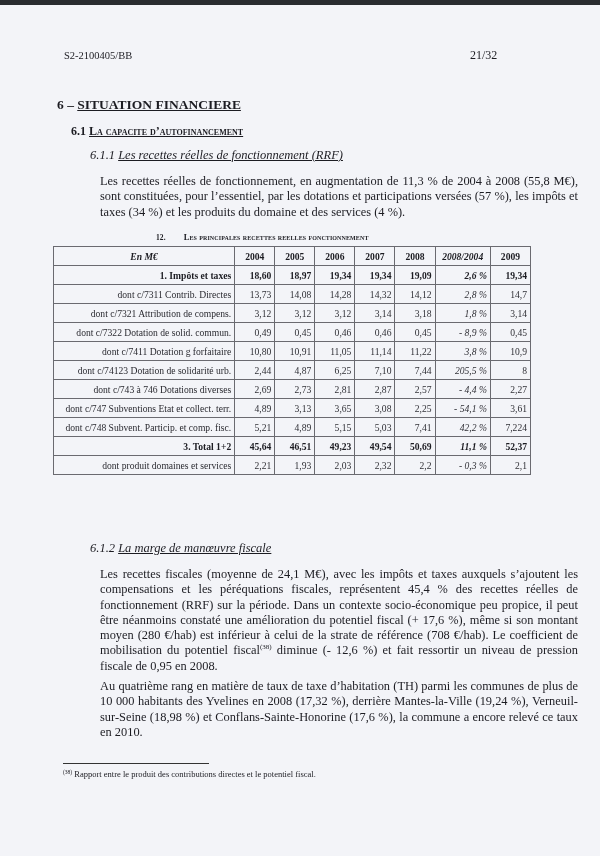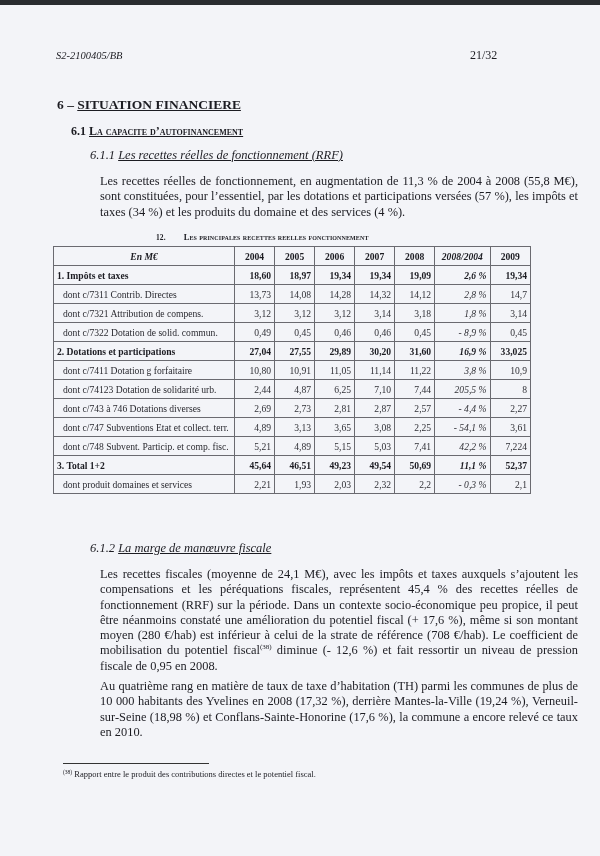--- a/index.html
+++ b/index.html
@@ -4,21 +4,21 @@
 <style>
   html, body { margin: 0; padding: 0; }
   body {
     width: 600px; height: 856px; overflow: hidden;
     background: #f3f4f8;
     font-family: "Liberation Serif", "DejaVu Serif", serif;
     color: #1c1c22;
     position: relative;
   }
   .topbar { position: absolute; left: 0; top: 0; width: 600px; height: 5px; background: #2a2c30; }
-  .hdr-left { position: absolute; left: 56px; top: 50px; font-size: 10.5px; font-style: italic; }
+  .hdr-left { position: absolute; left: 64px; top: 50px; font-size: 10.5px; }
   .hdr-right { position: absolute; left: 470px; top: 48px; font-size: 12px; }
   .h1 { position: absolute; left: 57px; top: 97px; font-size: 13.5px; font-weight: bold; }
   .h1 .u { text-decoration: underline; }
   .h2 { position: absolute; left: 71px; top: 124px; font-size: 12px; font-weight: bold; font-variant: small-caps; }
   .h2 .u { text-decoration: underline; }
   .h3 { position: absolute; left: 90px; top: 148px; font-size: 12.5px; font-style: italic; }
   .h3 .u { text-decoration: underline; }
   .para { position: absolute; left: 61px; width: 478px; font-size: 12.4px; line-height: 15.3px; text-align: justify; margin-left: 39px; }
   .p1 { top: 174px; }
   .caption { position: absolute; left: 156px; top: 232px; font-size: 7.5px; font-weight: bold; letter-spacing: 0.1px; }
@@ -27,21 +27,21 @@
   table.fin {
     position: absolute; left: 53px; top: 246px;
     border-collapse: collapse; font-size: 9.6px;
     width: 478px;
     border-radius: 22px;
   }
   table.fin td, table.fin th {
     border: 1px solid #6a6a70; height: 18px; padding: 0 3px;
     font-weight: normal;
   }
-  table.fin .lbl { width: 178px; text-align: left; }
+  table.fin .lbl { width: 178px; text-align: right; }
   table.fin .num { text-align: right; width: 34px; }
   table.fin .ratio { text-align: right; width: 49px; font-style: italic; }
   table.fin th { text-align: center; font-weight: bold; }
   table.fin th.first { font-style: italic; }
   table.fin th.ratio { font-style: italic; text-align: center; }
   table.fin tr.bold td { font-weight: bold; }
   table.fin tr.sub td.lbl { padding-left: 9px; color: #2a2a30; }
   table.fin tr.sub td { color: #303036; }
   table.fin tr.thick td { border-top: 1.6px solid #404046; }
   .h3b { position: absolute; left: 90px; top: 541px; font-size: 12.5px; font-style: italic; }
@@ -126,30 +126,20 @@
       <tr class="sub">
         <td class="lbl">dont c/7322 Dotation de solid. commun.</td>
         <td class="num">0,49</td>
         <td class="num">0,45</td>
         <td class="num">0,46</td>
         <td class="num">0,46</td>
         <td class="num">0,45</td>
         <td class="ratio">- 8,9 %</td>
         <td class="num">0,45</td>
       </tr>
-      <tr class="bold thick">
-        <td class="lbl">2. Dotations et participations</td>
-        <td class="num">27,04</td>
-        <td class="num">27,55</td>
-        <td class="num">29,89</td>
-        <td class="num">30,20</td>
-        <td class="num">31,60</td>
-        <td class="ratio">16,9 %</td>
-        <td class="num">33,025</td>
-      </tr>
       <tr class="sub">
         <td class="lbl">dont c/7411   Dotation g forfaitaire</td>
         <td class="num">10,80</td>
         <td class="num">10,91</td>
         <td class="num">11,05</td>
         <td class="num">11,14</td>
         <td class="num">11,22</td>
         <td class="ratio">3,8 %</td>
         <td class="num">10,9</td>
       </tr>

